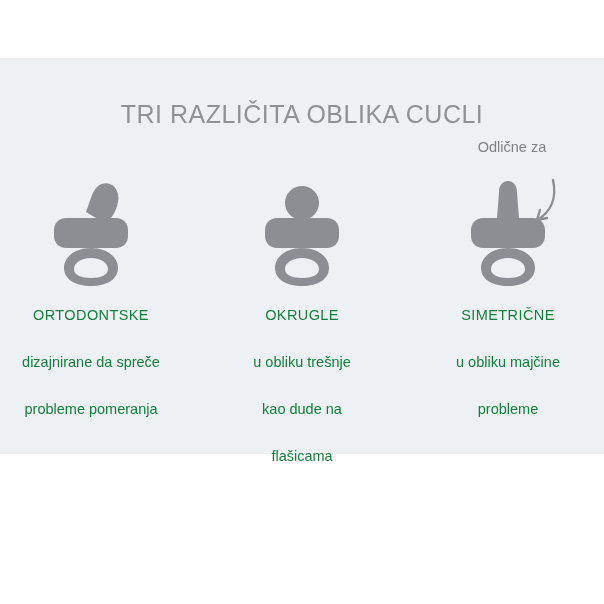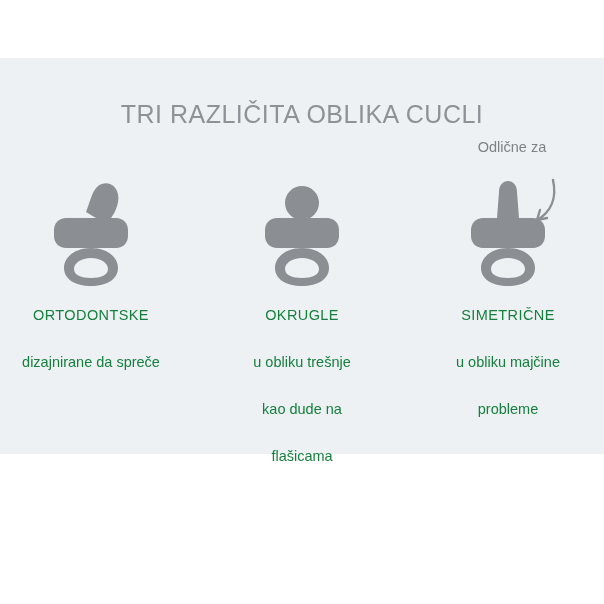--- a/index.html
+++ b/index.html
@@ -108,20 +108,21 @@
           <path d="M30 40 h50 c7 0 12 5 12 12 v6 c0 7 -5 12 -12 12 h-50 c-7 0 -12 -5 -12 -12 v-6 c0 -7 5 -12 12 -12 z"></path>
 
           <path d="M55 70 c16 0 27 9 27 20 c0 11 -11 18 -27 18 c-16 0 -27 -7 -27 -18 c0 -11 11 -20 27 -20 z
                    M55 80 c-10 0 -17 5 -17 11 c0 6 7 9 17 9 c10 0 17 -3 17 -9 c0 -6 -7 -11 -17 -11 z"></path>
         </g>
       </svg>
     </div>
     <div class="caption">
       <span class="head">ORTODONTSKE</span>
       <span class="sub">dizajnirane da spreče</span>
+      <span class="sub">probleme pomeranja</span>
     </div>
   </div>
 
   <div class="column col-2">
     <div class="pacifier-wrap">
       <svg class="pacifier" width="110" height="108" viewBox="0 0 110 108">
         <g fill="#8b8f93">
 
           <circle cx="55" cy="25" r="17"></circle>
           <rect x="47" y="33" width="16" height="12"></rect>

